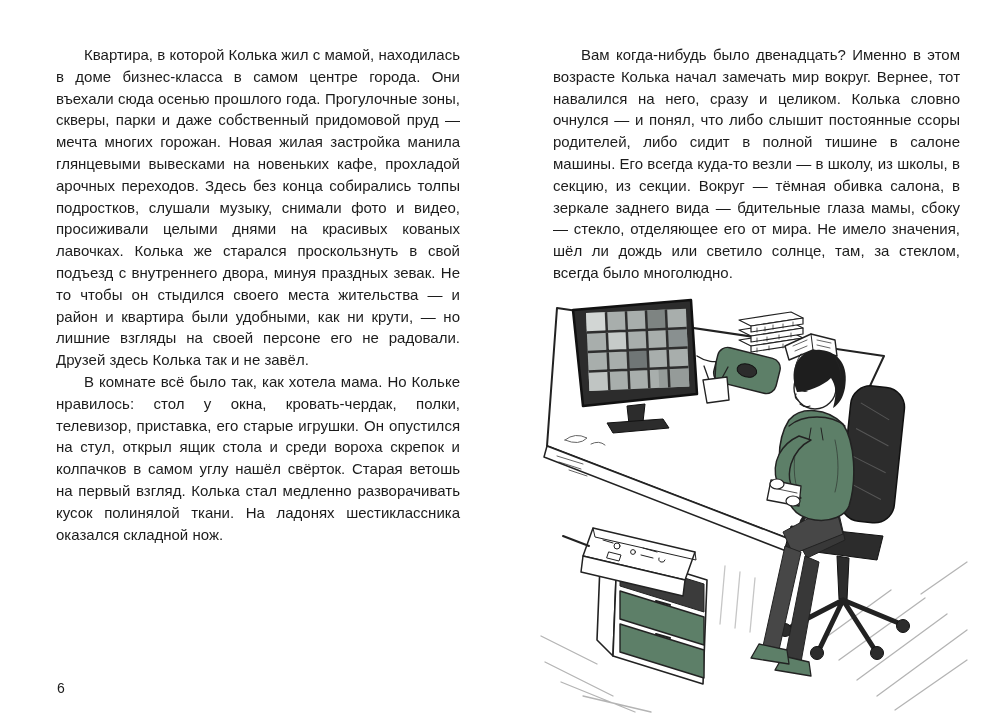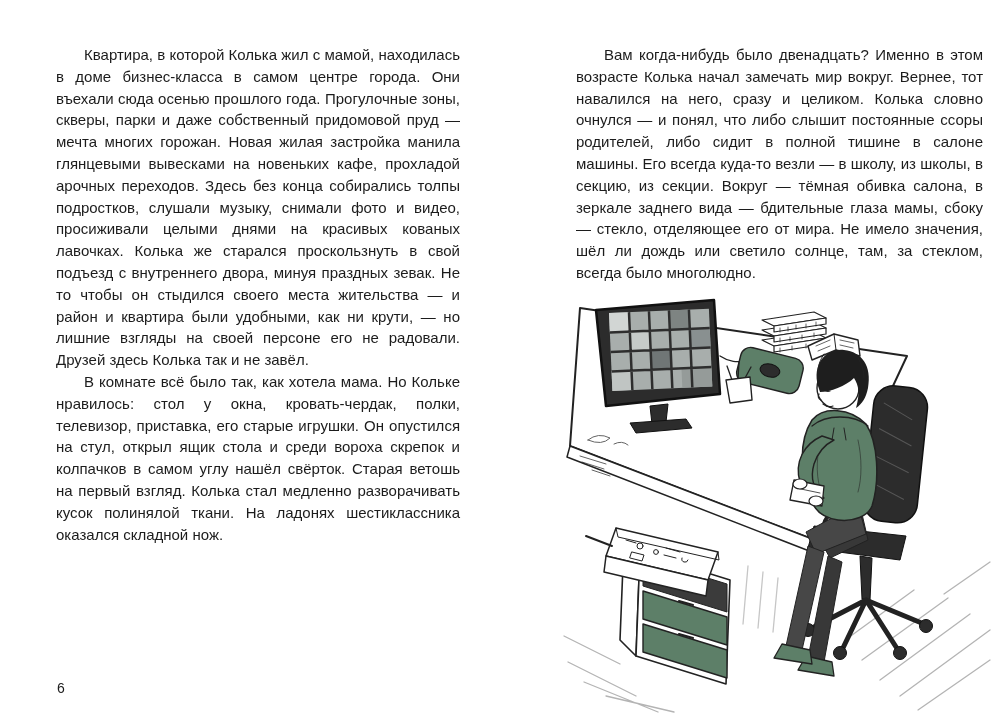--- a/index.html
+++ b/index.html
@@ -5,21 +5,21 @@
   * { margin:0; padding:0; box-sizing:border-box; }
   :root { --accent-green:#5d7f68; --ink:#222222; }
   html,body { background:#ffffff; }
   body {
     width:1000px; height:724px; overflow:hidden;
     font-family:"Liberation Sans", sans-serif; color:#1c1c1c;
   }
   .spread { position:relative; width:1000px; height:720px; background:#fff; }
   .col { position:absolute; top:44px; }
   .col-left  { left:56px;  width:404px; }
-  .col-right { left:553px; width:407px;margin-left:23px; }
+  .col-right { left:553px; width:407px; }
   p.para {
     font-size:15px; line-height:21.8px; text-align:justify;
     text-indent:28px; hyphens:auto; -webkit-hyphens:auto;
   }
   .page-number { position:absolute; left:57px; top:680px; font-size:14px; }
   svg.illo { display:block; margin:10px 0 0 -14px; }
 
   
   .ink    { stroke:var(--ink); fill:none; stroke-linecap:round; stroke-linejoin:round; }
   .paper  { fill:#ffffff; stroke:var(--ink); stroke-linejoin:round; }

